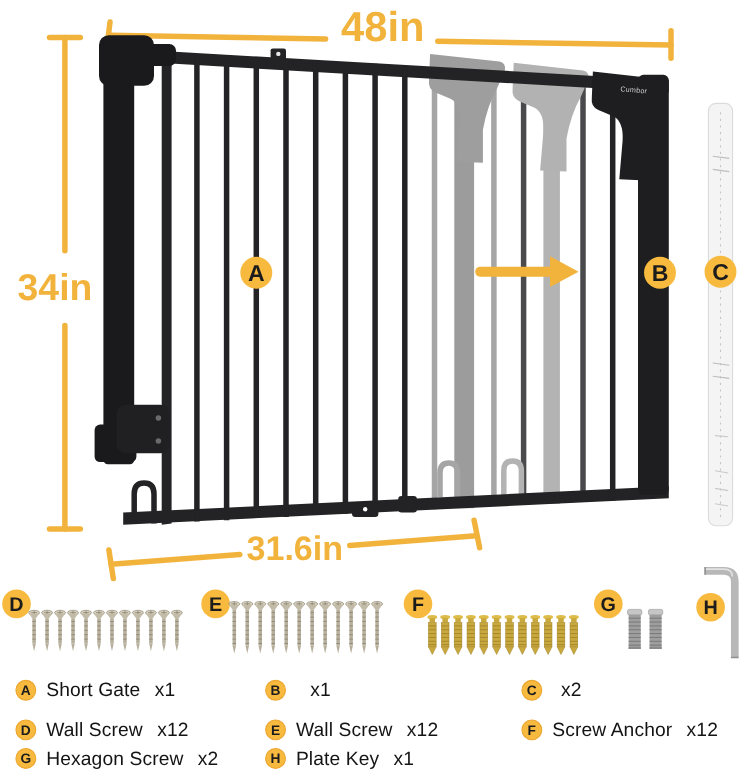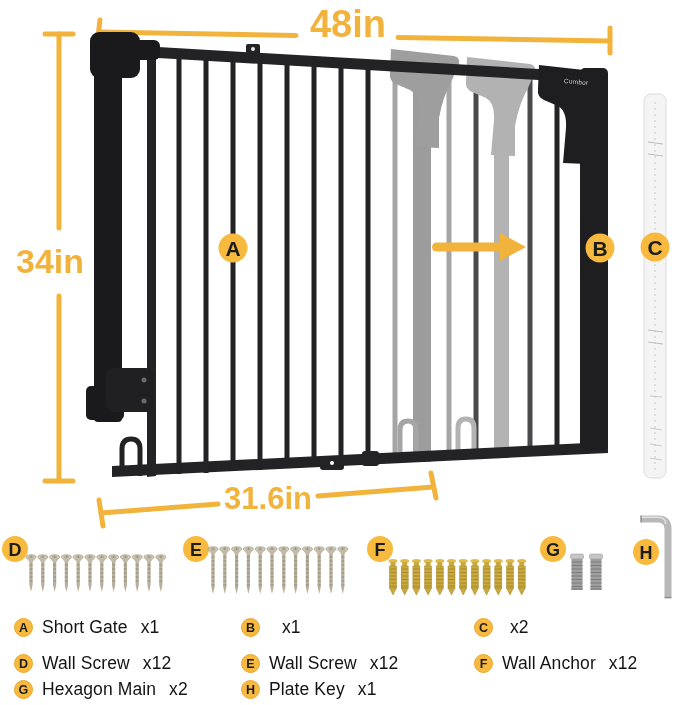--- a/index.html
+++ b/index.html
@@ -503,26 +503,26 @@
     <span class="lname">Wall Screw</span>
     <span class="lqty">x12</span>
   </div>
   <div class="legend-item" style="left:241px;top:653px;">
     <span class="lbadge">E</span>
     <span class="lname">Wall Screw</span>
     <span class="lqty">x12</span>
   </div>
   <div class="legend-item" style="left:474px;top:653px;">
     <span class="lbadge">F</span>
-    <span class="lname">Wall Anchor</span>
+    <span class="lname">Screw Anchor</span>
     <span class="lqty">x12</span>
   </div>
   <div class="legend-item" style="left:14px;top:679px;">
     <span class="lbadge">G</span>
-    <span class="lname">Hexagon Main</span>
+    <span class="lname">Hexagon Screw</span>
     <span class="lqty">x2</span>
   </div>
   <div class="legend-item" style="left:241px;top:679px;">
     <span class="lbadge">H</span>
     <span class="lname">Plate Key</span>
     <span class="lqty">x1</span>
   </div>
 </div>
 
 </body></html>

